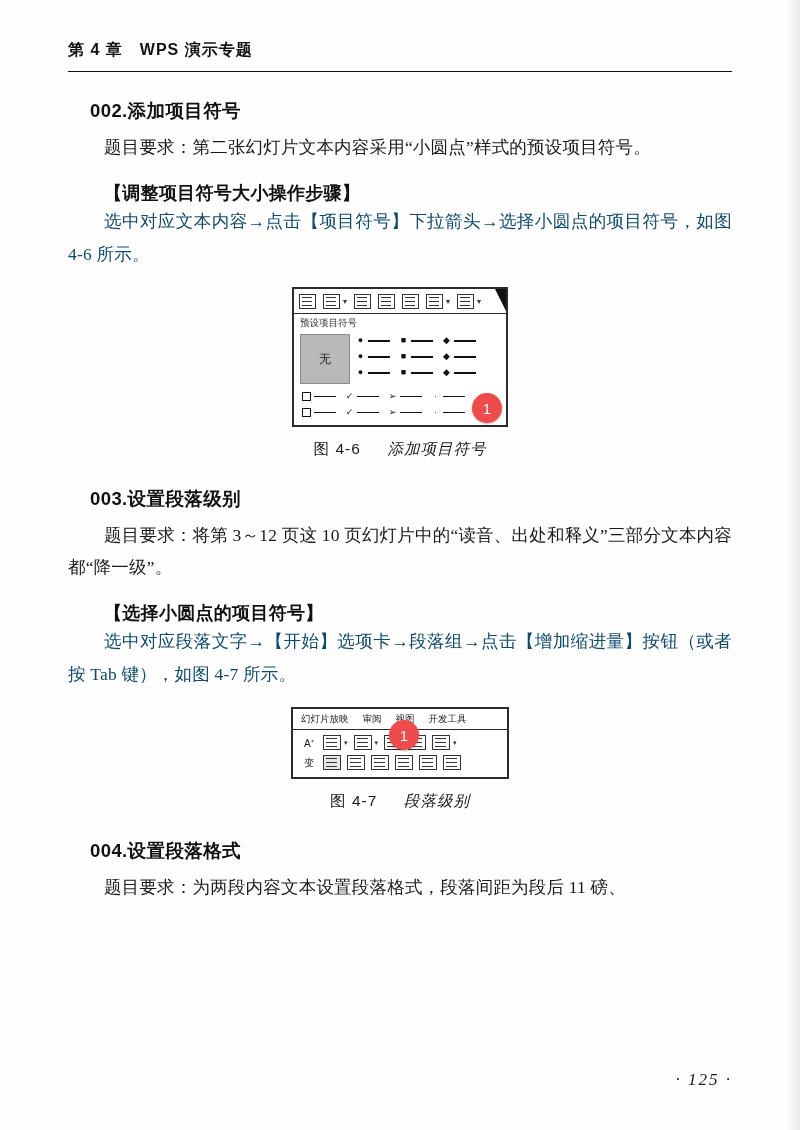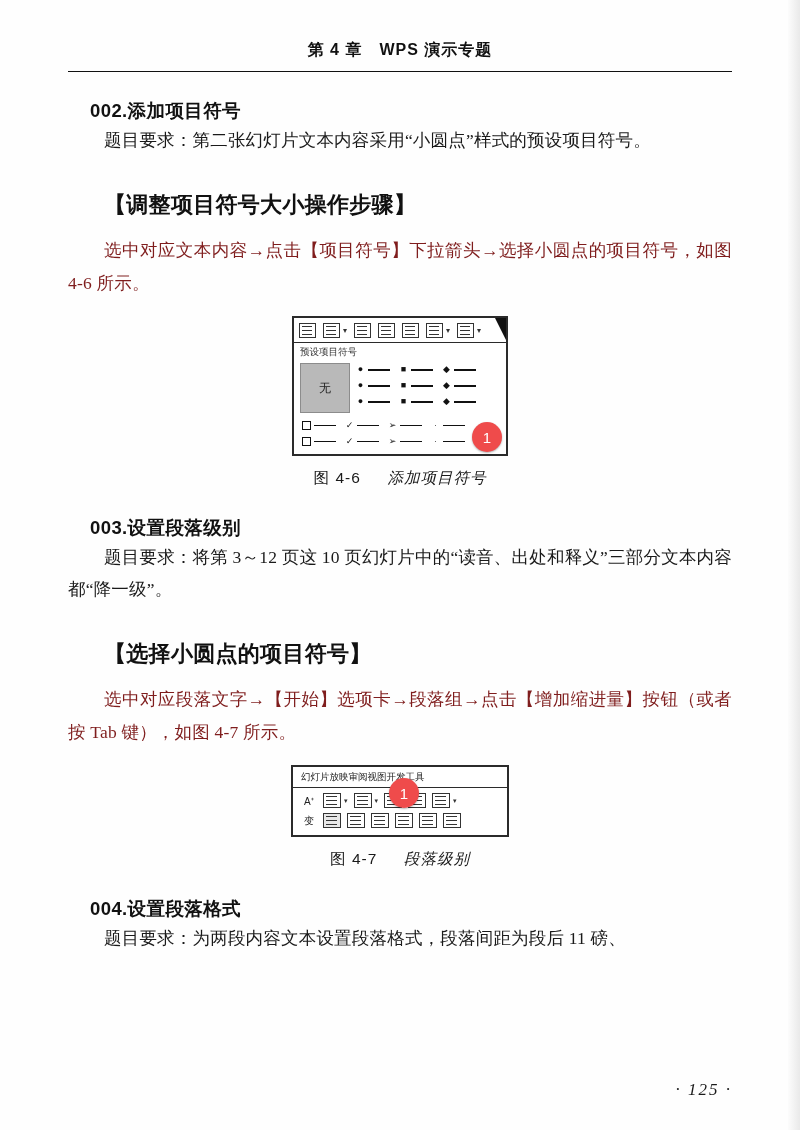--- a/index.html
+++ b/index.html
@@ -20,21 +20,20 @@
     width: 800px;
     height: 1130px;
     background: #fefefe;
     box-sizing: border-box;
     padding: 0 68px;
   }
 
   
   .header {
     padding-top: 40px;
-    text-align: center;
   }
   .header-title {
     font-family: "Liberation Sans", sans-serif;
     font-weight: bold;
     font-size: 16px;
     letter-spacing: 1px;
     color: #111;
   }
   .header-rule {
     margin-top: 10px;
@@ -50,39 +49,39 @@
     font-family: "Liberation Sans", sans-serif;
     font-weight: bold;
     font-size: 18.5px;
     color: #111;
     margin-left: 22px;
     letter-spacing: 0.4px;
   }
   .body-par {
     font-size: 17.5px;
     line-height: 32px;
-    margin-top: 1px;
+    margin-top: 8px;
     text-align: justify;
     text-indent: 36px;
     letter-spacing: 0.2px;
   }
   .sub-heading {
     font-family: "Liberation Sans", sans-serif;
     font-weight: bold;
-    font-size: 22px;
-    margin-top: 34px;
+    font-size: 18px;
+    margin-top: 18px;
     margin-left: 36px;
     letter-spacing: 0.3px;
     color: #111;
   }
   .steps-par {
-    color: #7f1d1d;
+    color: #0c4a6e;
     font-size: 17.5px;
     line-height: 33px;
-    margin-top: 14px;
+    margin-top: 0;
     text-indent: 36px;
     text-align: justify;
     letter-spacing: 0.2px;
   }
 
   
   .figure-wrap {
     margin-top: 16px;
     text-align: center;
   }
@@ -201,20 +200,21 @@
   .fig47 {
     display: inline-block;
     width: 214px;
     border: 2px solid #2b2b2b;
     background: #fff;
     text-align: left;
     position: relative;
   }
   .fig47-tabs {
     display: flex;
+    gap: 14px;
     font-family: "Liberation Sans", sans-serif;
     font-size: 9.5px;
     color: #222;
     padding: 4px 8px 3px 8px;
     border-bottom: 1px solid #2b2b2b;
   }
   .fig47-body {
     padding: 5px 8px 7px 8px;
     display: flex;
     flex-direction: column;
@@ -247,21 +247,21 @@
   .badge47 {
     position: absolute;
     left: 96px;
     top: -10px;
   }
 
   
   .footer {
     position: absolute;
     right: 68px;
-    bottom: 30px;
+    bottom: 40px;
     font-size: 17px;
     font-style: italic;
     letter-spacing: 2px;
   }
   .side-strip {
     position: absolute;
     right: 0; top: 0;
     width: 12px; height: 1130px;
     background: linear-gradient(to left, #e9e9e9, #fcfcfc);
   }

